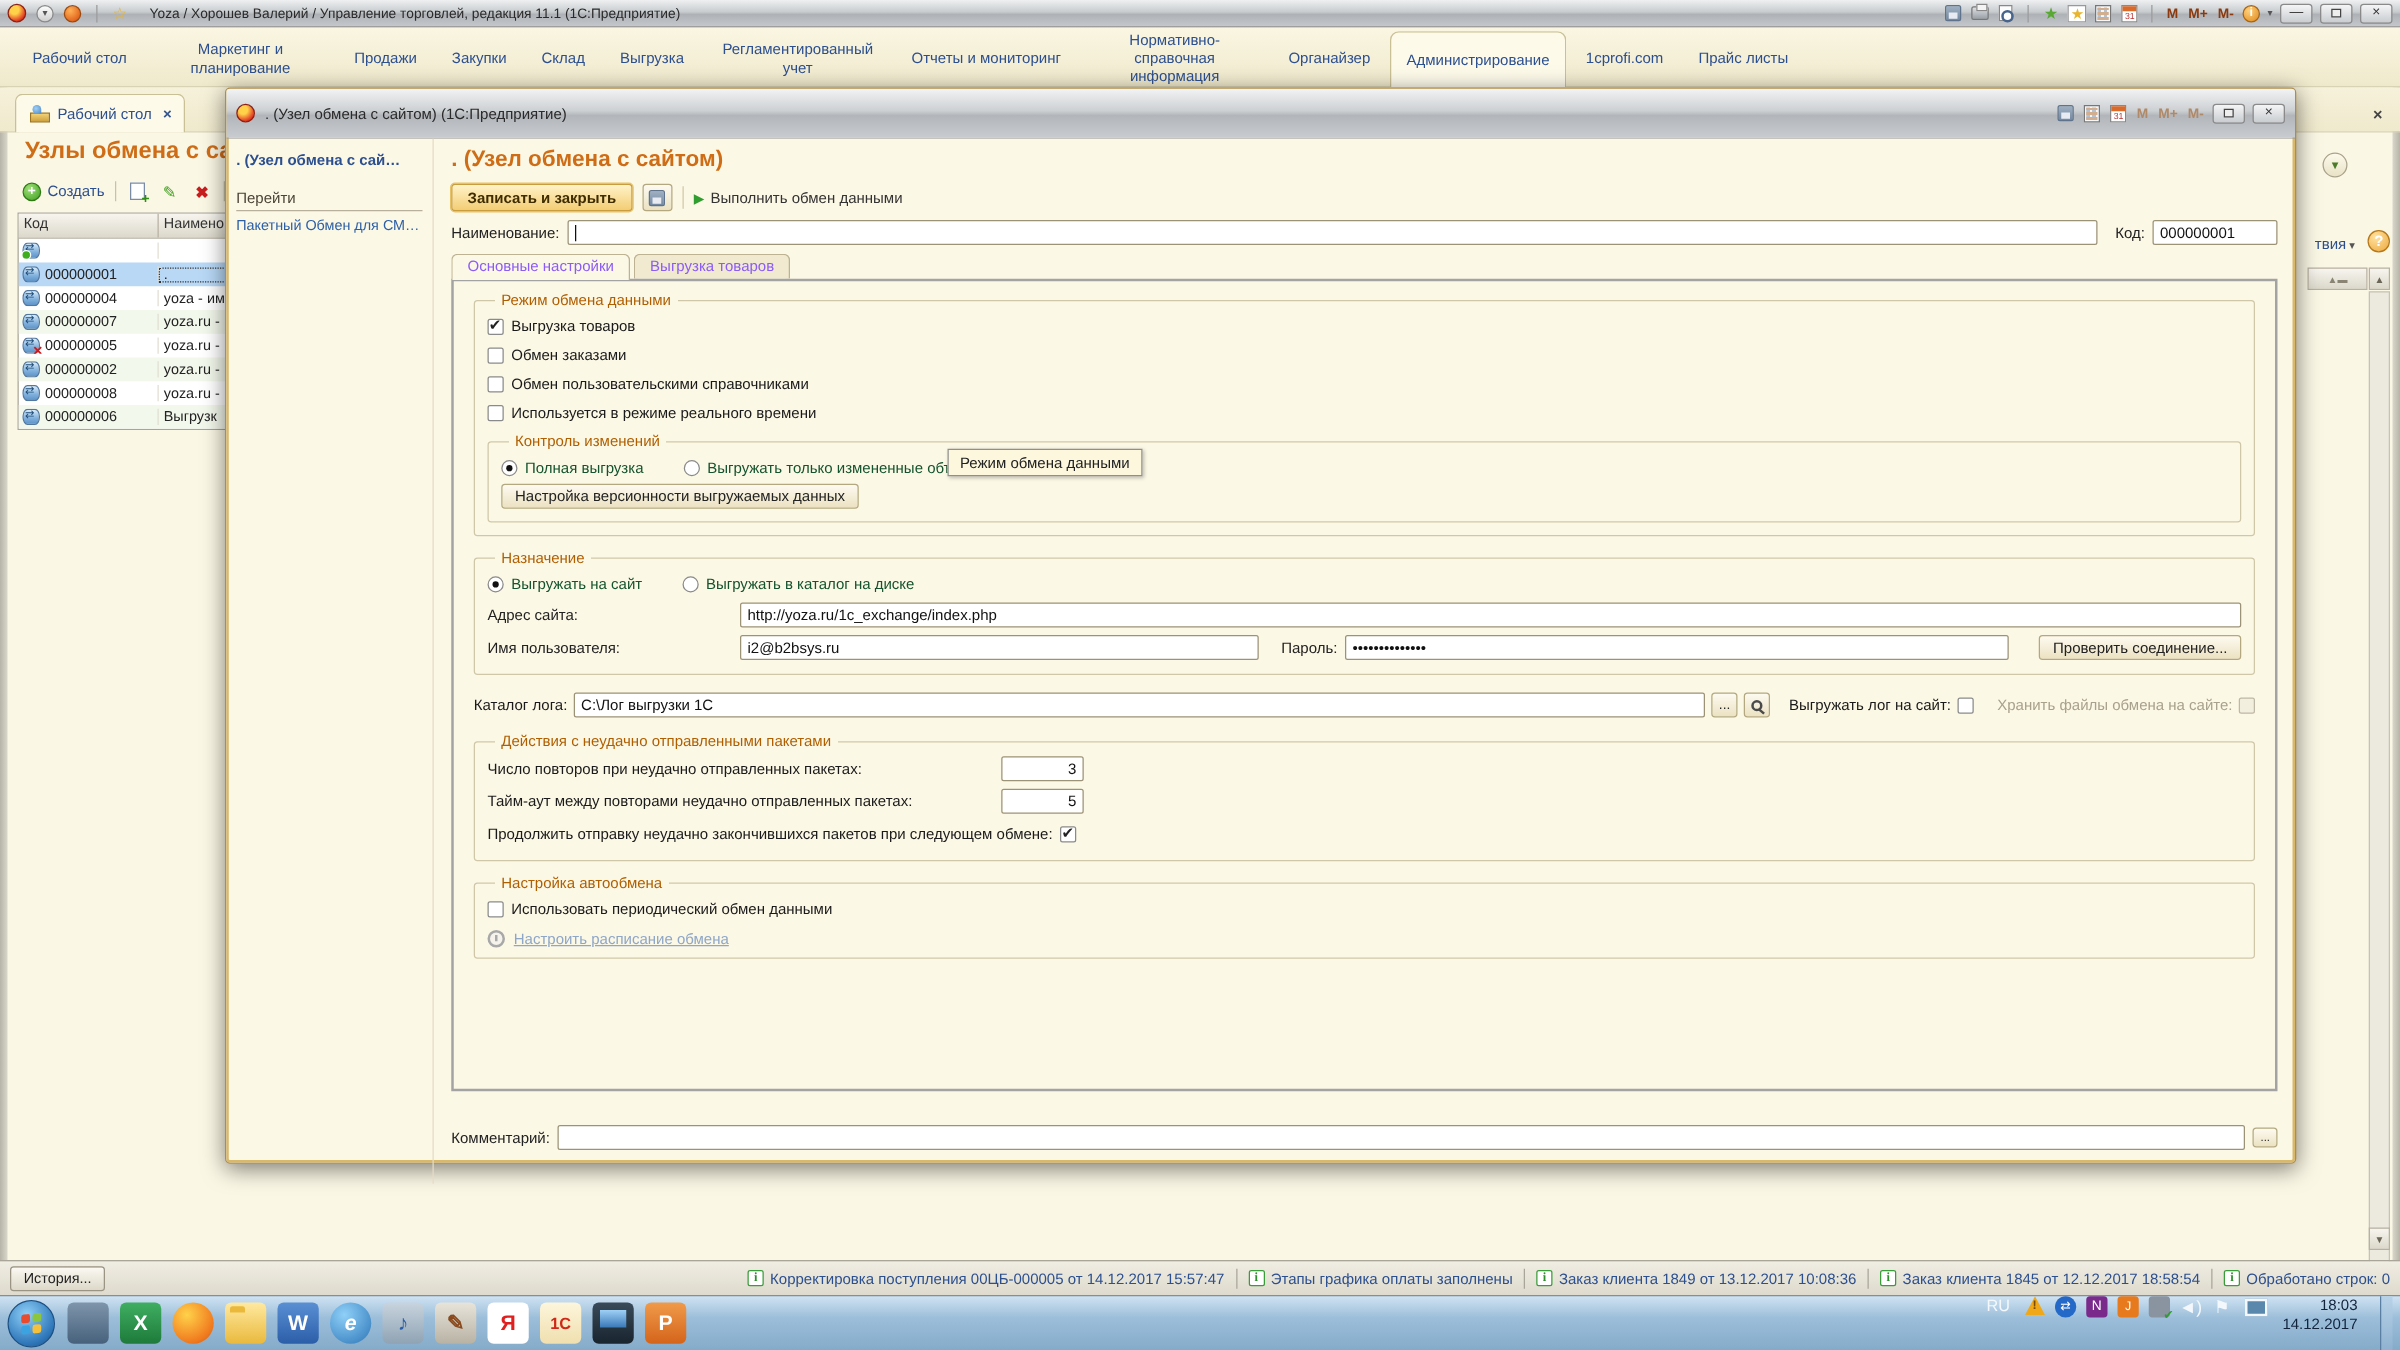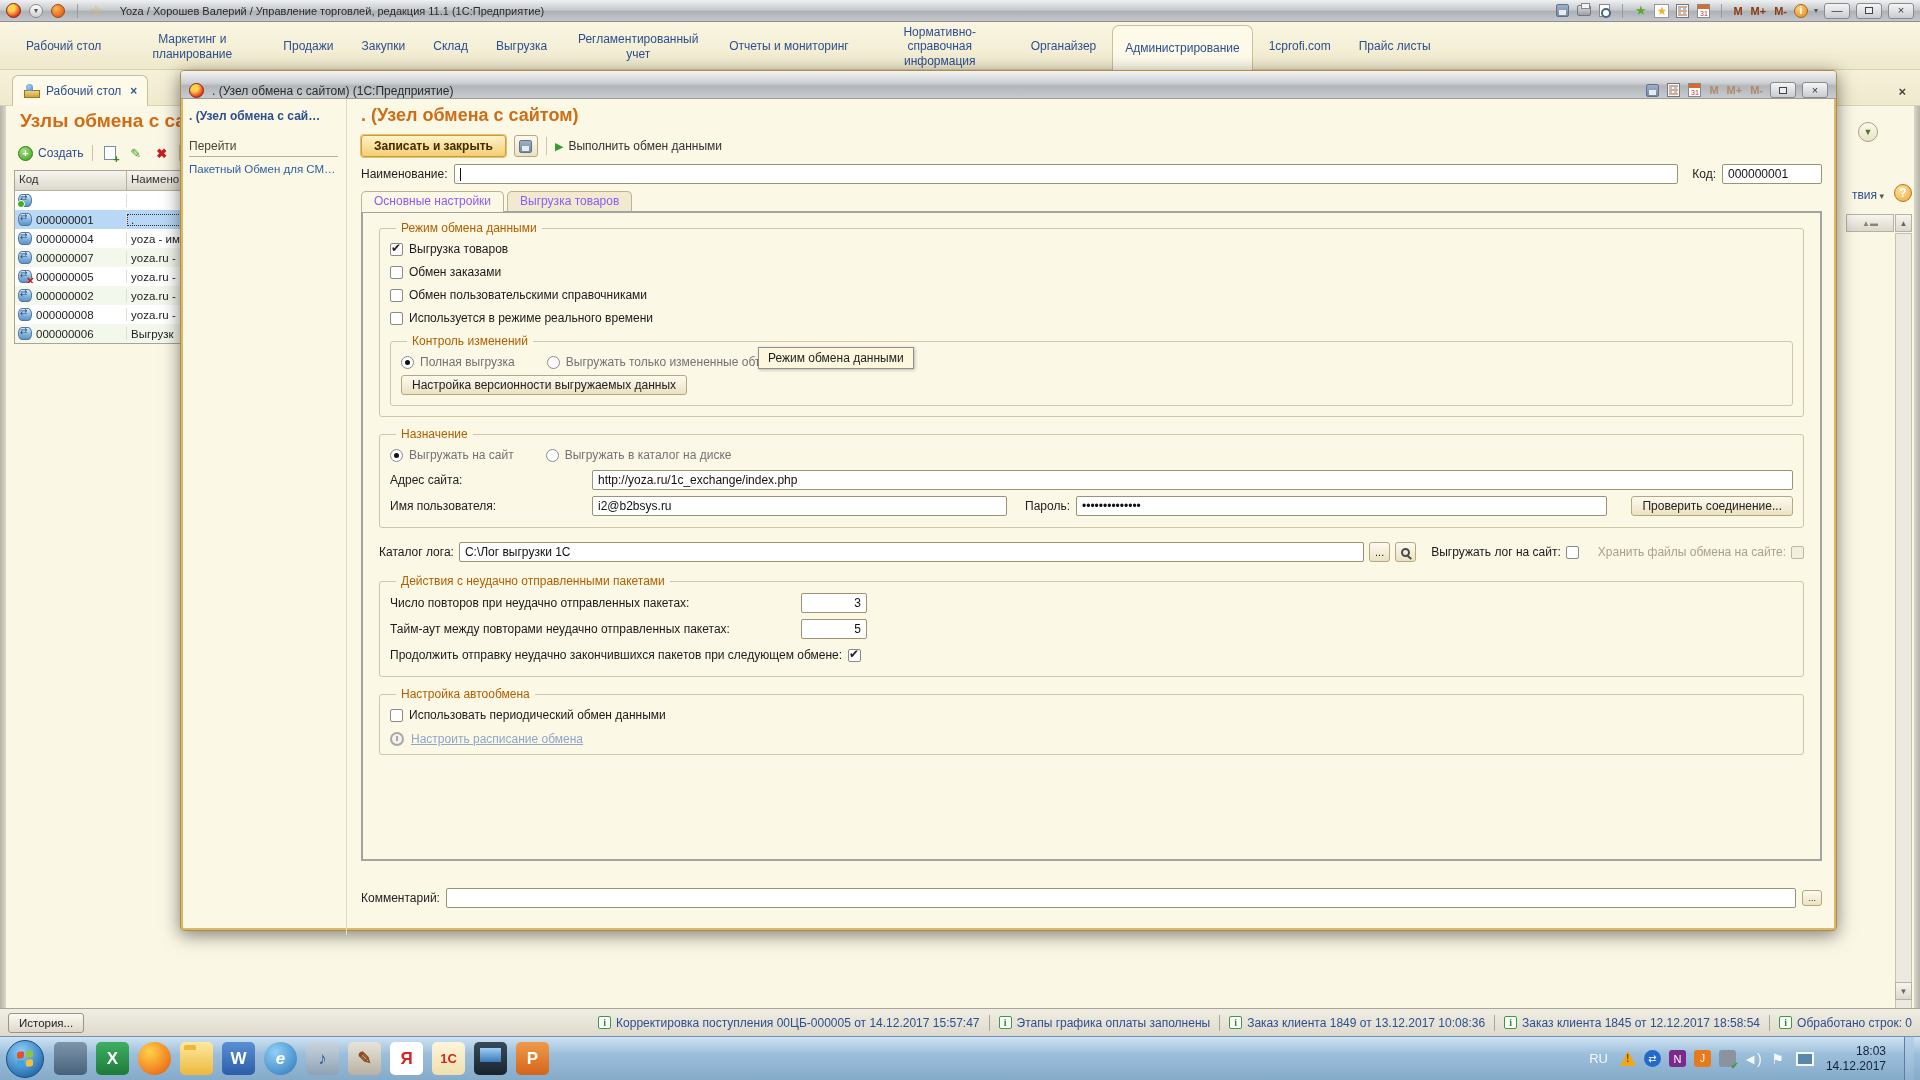--- a/index.html
+++ b/index.html
@@ -119,22 +119,22 @@
   background:linear-gradient(#f7f5ef,#dcd8cb); display:flex; align-items:center; justify-content:center; font-size:8px; color:#8a8474; }
 .scroll-up { position:absolute; right:8px; top:108px; width:17px; height:18px; border:1px solid #b6b1a2;
   background:linear-gradient(#f7f5ef,#dcd8cb); font-size:8px; color:#6a6557; display:flex; align-items:center; justify-content:center; }
 .scrolltrack { position:absolute; right:8px; top:127px; width:17px; height:796px; background:#ecead f; background:#eceadf; border:1px solid #c6c2b4; }
 .scroll-dn { position:absolute; right:8px; bottom:8px; width:17px; height:18px; border:1px solid #b6b1a2;
   background:linear-gradient(#f7f5ef,#dcd8cb); font-size:8px; color:#6a6557; display:flex; align-items:center; justify-content:center; }
 
 
 .dialog { position:absolute; left:180px; top:70px; width:1657px; height:861px; z-index:10;
   background:#fcf8e6; border:1px solid #b08d45; border-radius:4px; box-shadow:0 4px 18px rgba(0,0,0,.5), 0 0 0 2px #d9b86a inset; }
-.dlg-titlebar { height:28px; background:linear-gradient(#f2f3f4,#cdd0d3 45%,#b2b6ba 55%,#c8ccd0);
-  border-bottom:1px solid #9a9a9a; border-radius:3px 3px 0 0; display:flex; align-items:flex-end; padding:0 8px; gap:8px; }
+.dlg-titlebar { height:40px; background:linear-gradient(#f2f3f4,#cdd0d3 45%,#b2b6ba 55%,#c8ccd0);
+  border-bottom:1px solid #9a9a9a; border-radius:3px 3px 0 0; display:flex; align-items:center; padding:0 8px; gap:8px; }
 .dlg-title { font-size:12px; color:#2a2a2a; white-space:nowrap; }
 .dlg-tb-right { margin-left:auto; display:flex; align-items:center; gap:6px; }
 .mem.muted { color:#b08968; }
 .dlg-body { display:flex; height:836px; }
 .dlg-side { width:166px; padding:10px 8px; border-right:1px solid #e3dcc4; }
 .side-current { font-size:12px; font-weight:bold; color:#2c4f8f; white-space:nowrap; overflow:hidden; }
 .side-nav-h { margin-top:16px; font-size:12px; color:#4a4436; border-bottom:1px solid #b8b09a; padding-bottom:3px; }
 .side-link { margin-top:6px; font-size:11.5px; color:#2c5fa5; white-space:nowrap; overflow:hidden; }
 .dlg-main { flex:1; padding:6px 14px 0; position:relative; overflow:hidden; }
 .dlg-header { font-size:18px; font-weight:bold; color:#cf6d17; height:26px; }
@@ -159,21 +159,21 @@
 .dtab.active { background:#fcf8e6; z-index:3; margin-bottom:-1px; padding-bottom:4px; }
 .tabpage { border:2px solid #a3a3a3; height:650px; background:#fcf8e6; padding:8px 16px; position:relative; }
 fieldset { border:1px solid #cfc7a8; border-radius:3px; padding:2px 10px 8px; margin-bottom:10px; position:relative; }
 legend { color:#b05f00; font-size:12px; padding:0 5px; margin-left:6px; }
 .checkrow { display:flex; align-items:center; gap:6px; margin:5px 0 9px; font-size:12px; color:#1a1a1a; }
 .cb { width:13px; height:13px; border:1px solid #8a8a8a; background:#fff; border-radius:2px; position:relative; flex:0 0 auto; }
 .cb.checked::after { content:"✔"; position:absolute; left:0; top:-3px; font-size:12px; color:#222; }
 .cb.disabled { border-color:#bdb7a5; background:#f3efdf; }
 .radio { width:13px; height:13px; border:1px solid #8a8a8a; border-radius:50%; background:#fff; position:relative; flex:0 0 auto; }
 .radio.sel::after { content:""; position:absolute; left:3px; top:3px; width:5px; height:5px; border-radius:50%; background:#111; }
-.radiorow { display:flex; align-items:center; gap:6px; font-size:12px; color:#737373; margin:5px 0; }
+.radiorow { display:flex; align-items:center; gap:6px; font-size:12px; color:#14532d; margin:5px 0; }
 .radiorow .second { margin-left:26px; display:flex; align-items:center; gap:6px; }
 .tooltip-float { position:absolute; left:378px; top:112px; background:#fdf8dd; border:1px solid #8f8f8f;
   font-size:12px; color:#222; padding:3px 9px; white-space:nowrap; box-shadow:1px 1px 3px rgba(0,0,0,.25); }
 .lblw { white-space:nowrap; }
 .retry-label { width:405px; white-space:nowrap; font-size:12px; color:#1a1a1a; flex:0 0 auto; }
 .num-inp { width:66px; justify-content:flex-end; }
 .log-row { display:flex; align-items:center; gap:5px; height:28px; font-size:12px; color:#1a1a1a; margin:2px 0 8px; }
 .btn-sm { height:20px; padding:0 5px; font-size:11px; }
 .lens { width:9px; height:9px; border:2px solid #4a4a4a; border-radius:50%; position:relative; }
 .lens::after { content:""; position:absolute; right:-4px; bottom:-3px; width:6px; height:2px; background:#4a4a4a; transform:rotate(40deg); }
@@ -215,21 +215,21 @@
 .i-folder::before { content:""; position:absolute; left:4px; top:3px; width:12px; height:5px; background:#eab93c; border-radius:2px 2px 0 0; }
 .i-word { background:linear-gradient(#5a8fd4,#2b5ea8); }
 .i-ie { background:radial-gradient(circle at 35% 30%, #8fd0f8, #2d76b8); border-radius:50%; font-style:italic; }
 .i-media { background:linear-gradient(#c8d4de,#8fa3b4); color:#2b5ea8; }
 .i-paint { background:linear-gradient(#e8e4da,#b8b2a4); color:#8a4a1e; }
 .i-yandex { background:#fff; color:#e02020; }
 .i-onec { background:linear-gradient(#fdf6dc,#f0dfae); color:#d02818; font-size:13px; }
 .i-remote { background:linear-gradient(#3a4a58,#18242e); position:relative; }
 .i-remote::before { content:""; position:absolute; left:6px; top:6px; width:21px; height:14px; background:linear-gradient(#9fd0f5,#3a78b8); }
 .i-ppoint { background:linear-gradient(#f09a4a,#d4641a); }
-.tray { margin-left:auto; display:flex; align-items:center; gap:8px; }
+.tray { margin-left:auto; display:flex; align-items:flex-start; gap:8px; }
 .lang { font-size:13px; color:#f4f8fc; margin-right:4px; }
 .tray-ico { width:17px; height:17px; display:flex; align-items:center; justify-content:center; font-size:11px; color:#fff; border-radius:3px; }
 .t-warn { width:0; height:0; border-left:8px solid transparent; border-right:8px solid transparent; border-bottom:15px solid #f0a818; position:relative; border-radius:0; background:none; }
 .t-warn::after { content:"!"; position:absolute; left:-2px; top:2px; font-size:10px; font-weight:bold; color:#7a4a00; }
 .t-tv { background:#2569c8; border-radius:50%; font-size:10px; }
 .t-note { background:#7a2a8a; }
 .t-java { background:#e87a1e; font-size:10px; }
 .t-usb { background:#8a93a0; position:relative; }
 .t-usb::after { content:"✔"; position:absolute; right:-3px; bottom:-4px; color:#2e9e2e; font-size:10px; }
 .t-vol { background:none; color:#f4f8fc; font-size:14px; }

